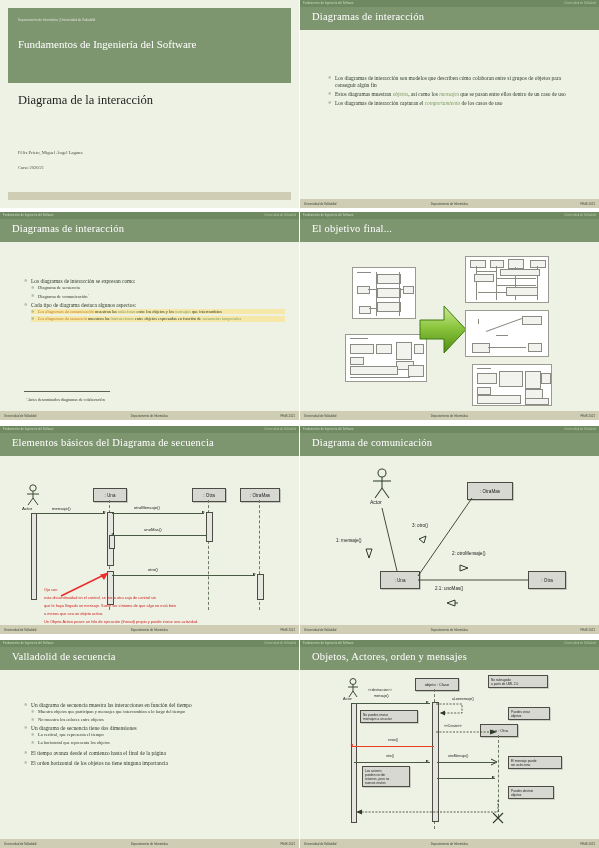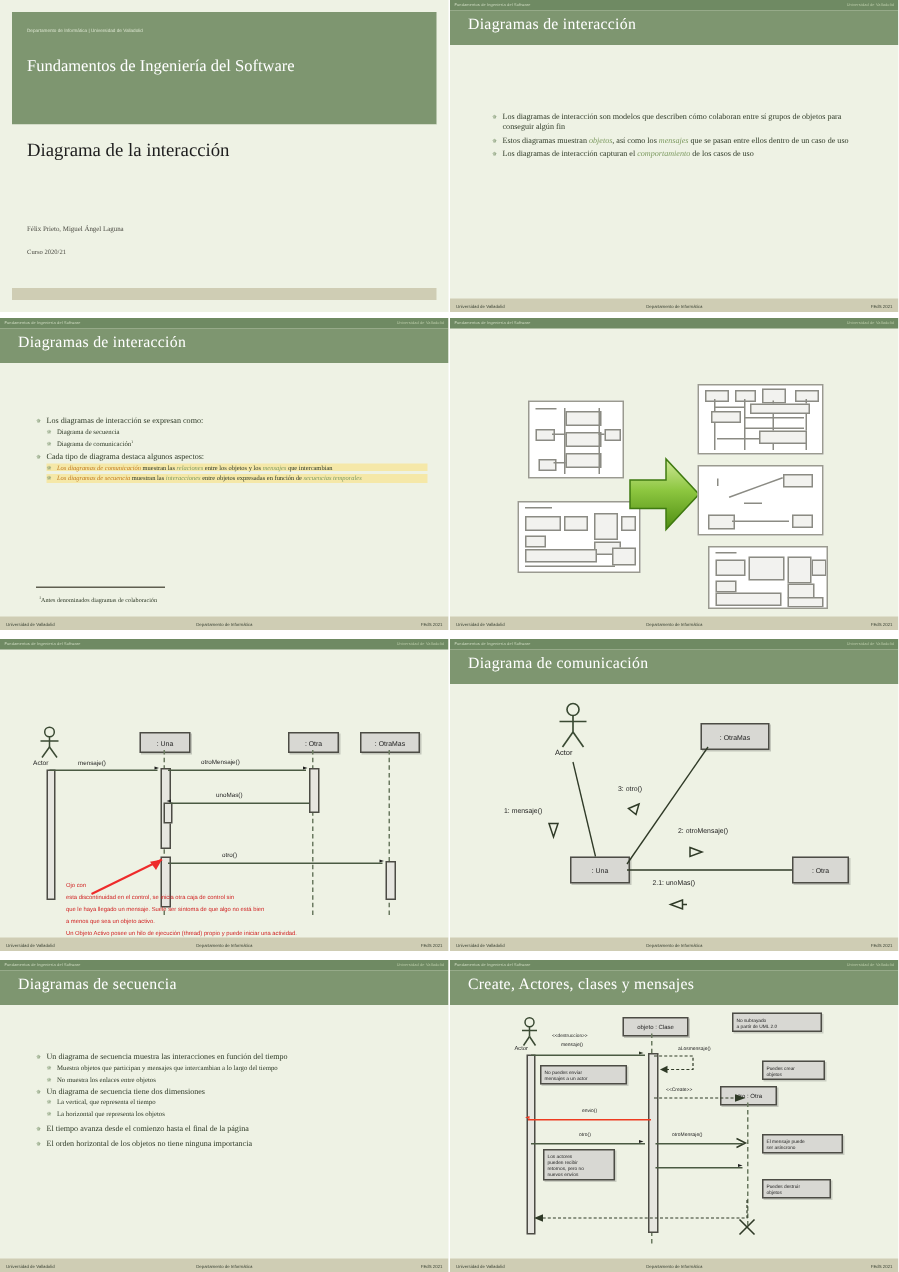--- a/index.html
+++ b/index.html
@@ -141,20 +141,23 @@
       <span class="f-left">Universidad de Valladolid</span>
       <span class="f-mid">Departamento de Informática</span>
       <span class="f-right">FEdS  2021</span>
     </div>
   </div>
 
   <div class="slide">
     <div class="microbar">
       <span>Fundamentos de Ingeniería del Software</span>
       <span class="right">Universidad de Valladolid</span>
+    </div>
+    <div class="band">
+      <div class="ttl">El objetivo final...</div>
     </div>
     <div class="body">
 
       <div class="thumb" style="left:52px;top:25px;width:62px;height:50px;">
         <i style="left:4px;top:4px;width:14px;height:1px;"></i>
         <b style="left:24px;top:6px;width:22px;height:8px;"></b>
         <b style="left:24px;top:20px;width:22px;height:8px;"></b>
         <b style="left:24px;top:34px;width:22px;height:8px;"></b>
         <b style="left:4px;top:18px;width:11px;height:6px;"></b>
         <b style="left:50px;top:18px;width:9px;height:6px;"></b>
@@ -232,20 +235,23 @@
       <span class="f-mid">Departamento de Informática</span>
       <span class="f-right">FEdS  2021</span>
     </div>
   </div>
 
   <div class="slide">
     <div class="microbar">
       <span>Fundamentos de Ingeniería del Software</span>
       <span class="right">Universidad de Valladolid</span>
     </div>
+    <div class="band">
+      <div class="ttl">Elementos básicos del Diagrama de secuencia</div>
+    </div>
     <div class="body">
 
       <svg class="stick" style="left:24px;top:28px;width:18px;height:22px;" viewBox="0 0 18 22">
         <circle cx="9" cy="4" r="3.2" fill="none" stroke="#3a4a33" stroke-width="1"></circle>
         <line x1="9" y1="7.2" x2="9" y2="14" stroke="#3a4a33" stroke-width="1"></line>
         <line x1="3" y1="10" x2="15" y2="10" stroke="#3a4a33" stroke-width="1"></line>
         <line x1="9" y1="14" x2="4" y2="21" stroke="#3a4a33" stroke-width="1"></line>
         <line x1="9" y1="14" x2="14" y2="21" stroke="#3a4a33" stroke-width="1"></line>
       </svg>
       <div class="msg" style="left:22px;top:50px;font-size:4.4px;">Actor</div>
@@ -349,21 +355,21 @@
       <span class="f-right">FEdS  2021</span>
     </div>
   </div>
 
   <div class="slide">
     <div class="microbar">
       <span>Fundamentos de Ingeniería del Software</span>
       <span class="right">Universidad de Valladolid</span>
     </div>
     <div class="band">
-      <div class="ttl">Diagramas de secuencia</div>
+      <div class="ttl">Valladolid de secuencia</div>
     </div>
     <div class="body">
       <ul class="bl lvl1" style="position:absolute;left:24px;top:32px;right:14px;">
         <li>
           <span>Un diagrama de secuencia muestra las interacciones en función del tiempo</span>
           <ul class="bl lvl2">
             <li><span>Muestra objetos que participan y mensajes que intercambian a lo largo del tiempo</span></li>
             <li><span>No muestra los enlaces entre objetos</span></li>
           </ul>
         </li>
@@ -384,21 +390,21 @@
       <span class="f-right">FEdS  2021</span>
     </div>
   </div>
 
   <div class="slide">
     <div class="microbar">
       <span>Fundamentos de Ingeniería del Software</span>
       <span class="right">Universidad de Valladolid</span>
     </div>
     <div class="band">
-      <div class="ttl">Create, Actores, clases y mensajes</div>
+      <div class="ttl">Objetos, Actores, orden y mensajes</div>
     </div>
     <div class="body">
 
       <svg class="stick" style="left:45px;top:8px;width:16px;height:20px;" viewBox="0 0 16 20">
         <circle cx="8" cy="3.5" r="3" fill="none" stroke="#3a4a33" stroke-width="1"></circle>
         <line x1="8" y1="6.5" x2="8" y2="13" stroke="#3a4a33" stroke-width="1"></line>
         <line x1="3" y1="9" x2="13" y2="9" stroke="#3a4a33" stroke-width="1"></line>
         <line x1="8" y1="13" x2="4" y2="19" stroke="#3a4a33" stroke-width="1"></line>
         <line x1="8" y1="13" x2="12" y2="19" stroke="#3a4a33" stroke-width="1"></line>
       </svg>

